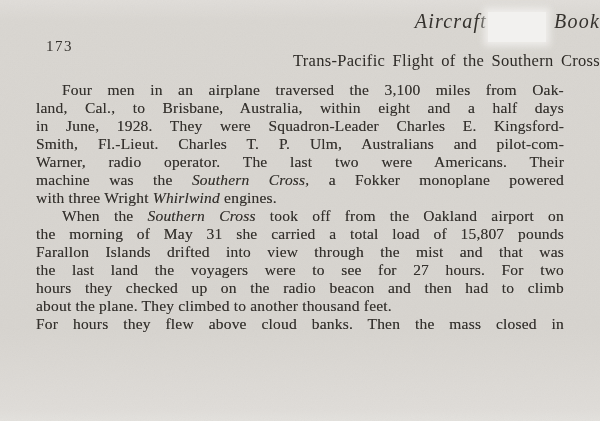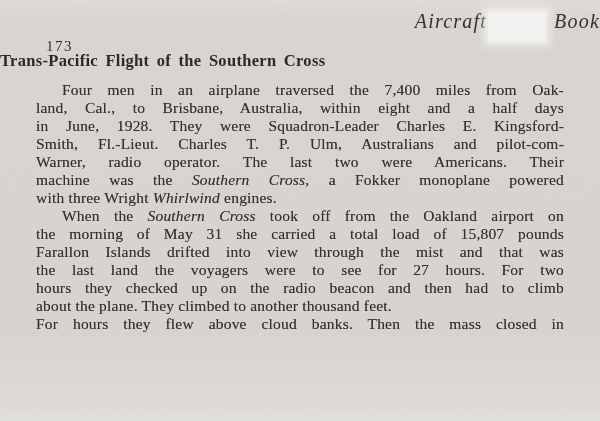--- a/index.html
+++ b/index.html
@@ -51,22 +51,22 @@
     width: 58px;
     height: 30px;
     background: var(--patch, #f2f1ef);
     box-shadow: 0 0 7px 4px rgba(242, 241, 239, 0.85);
   }
   .article-title {
     position: absolute;
     top: 51px;
     left: 0;
     width: 100%;
-    text-align: left;
-    font-weight: bold;
+    text-align: right;
+    font-weight: normal;
     font-size: 16.5px;
     letter-spacing: 0.3px;
     word-spacing: 3px;
     color: #2d2a26;
   }
   .article-body {
     position: absolute;
     top: 81px;
     left: 36px;
     width: 528px;
@@ -110,21 +110,21 @@
 
   <div class="running-head">Aircraft Year Book</div>
 
   <div class="scan-patch"></div>
 
   <div class="article-title">Trans-Pacific Flight of the Southern Cross</div>
 
   <div class="article-body">
 
     <div class="paragraph">
-      <div class="line para-start">Four men in an airplane traversed the 7,400 miles from Oak-</div>
+      <div class="line para-start">Four men in an airplane traversed the 3,100 miles from Oak-</div>
       <div class="line">land, Cal., to Brisbane, Australia, within eight and a half days</div>
       <div class="line">in June, 1928.  They were Squadron-Leader Charles E. Kingsford-</div>
       <div class="line">Smith, Fl.-Lieut. Charles T. P. Ulm, Australians and pilot-com-</div>
       <div class="line">Warner, radio operator.  The last two were Americans.  Their</div>
       <div class="line"><span>machine was the </span><span class="it">Southern Cross,</span><span> a Fokker monoplane powered</span></div>
       <div class="line para-end"><span>with three Wright </span><span class="it">Whirlwind</span><span> engines.</span></div>
     </div>
 
     <div class="paragraph">
       <div class="line para-start"><span>When the </span><span class="it">Southern Cross</span><span> took off from the Oakland airport on</span></div>

